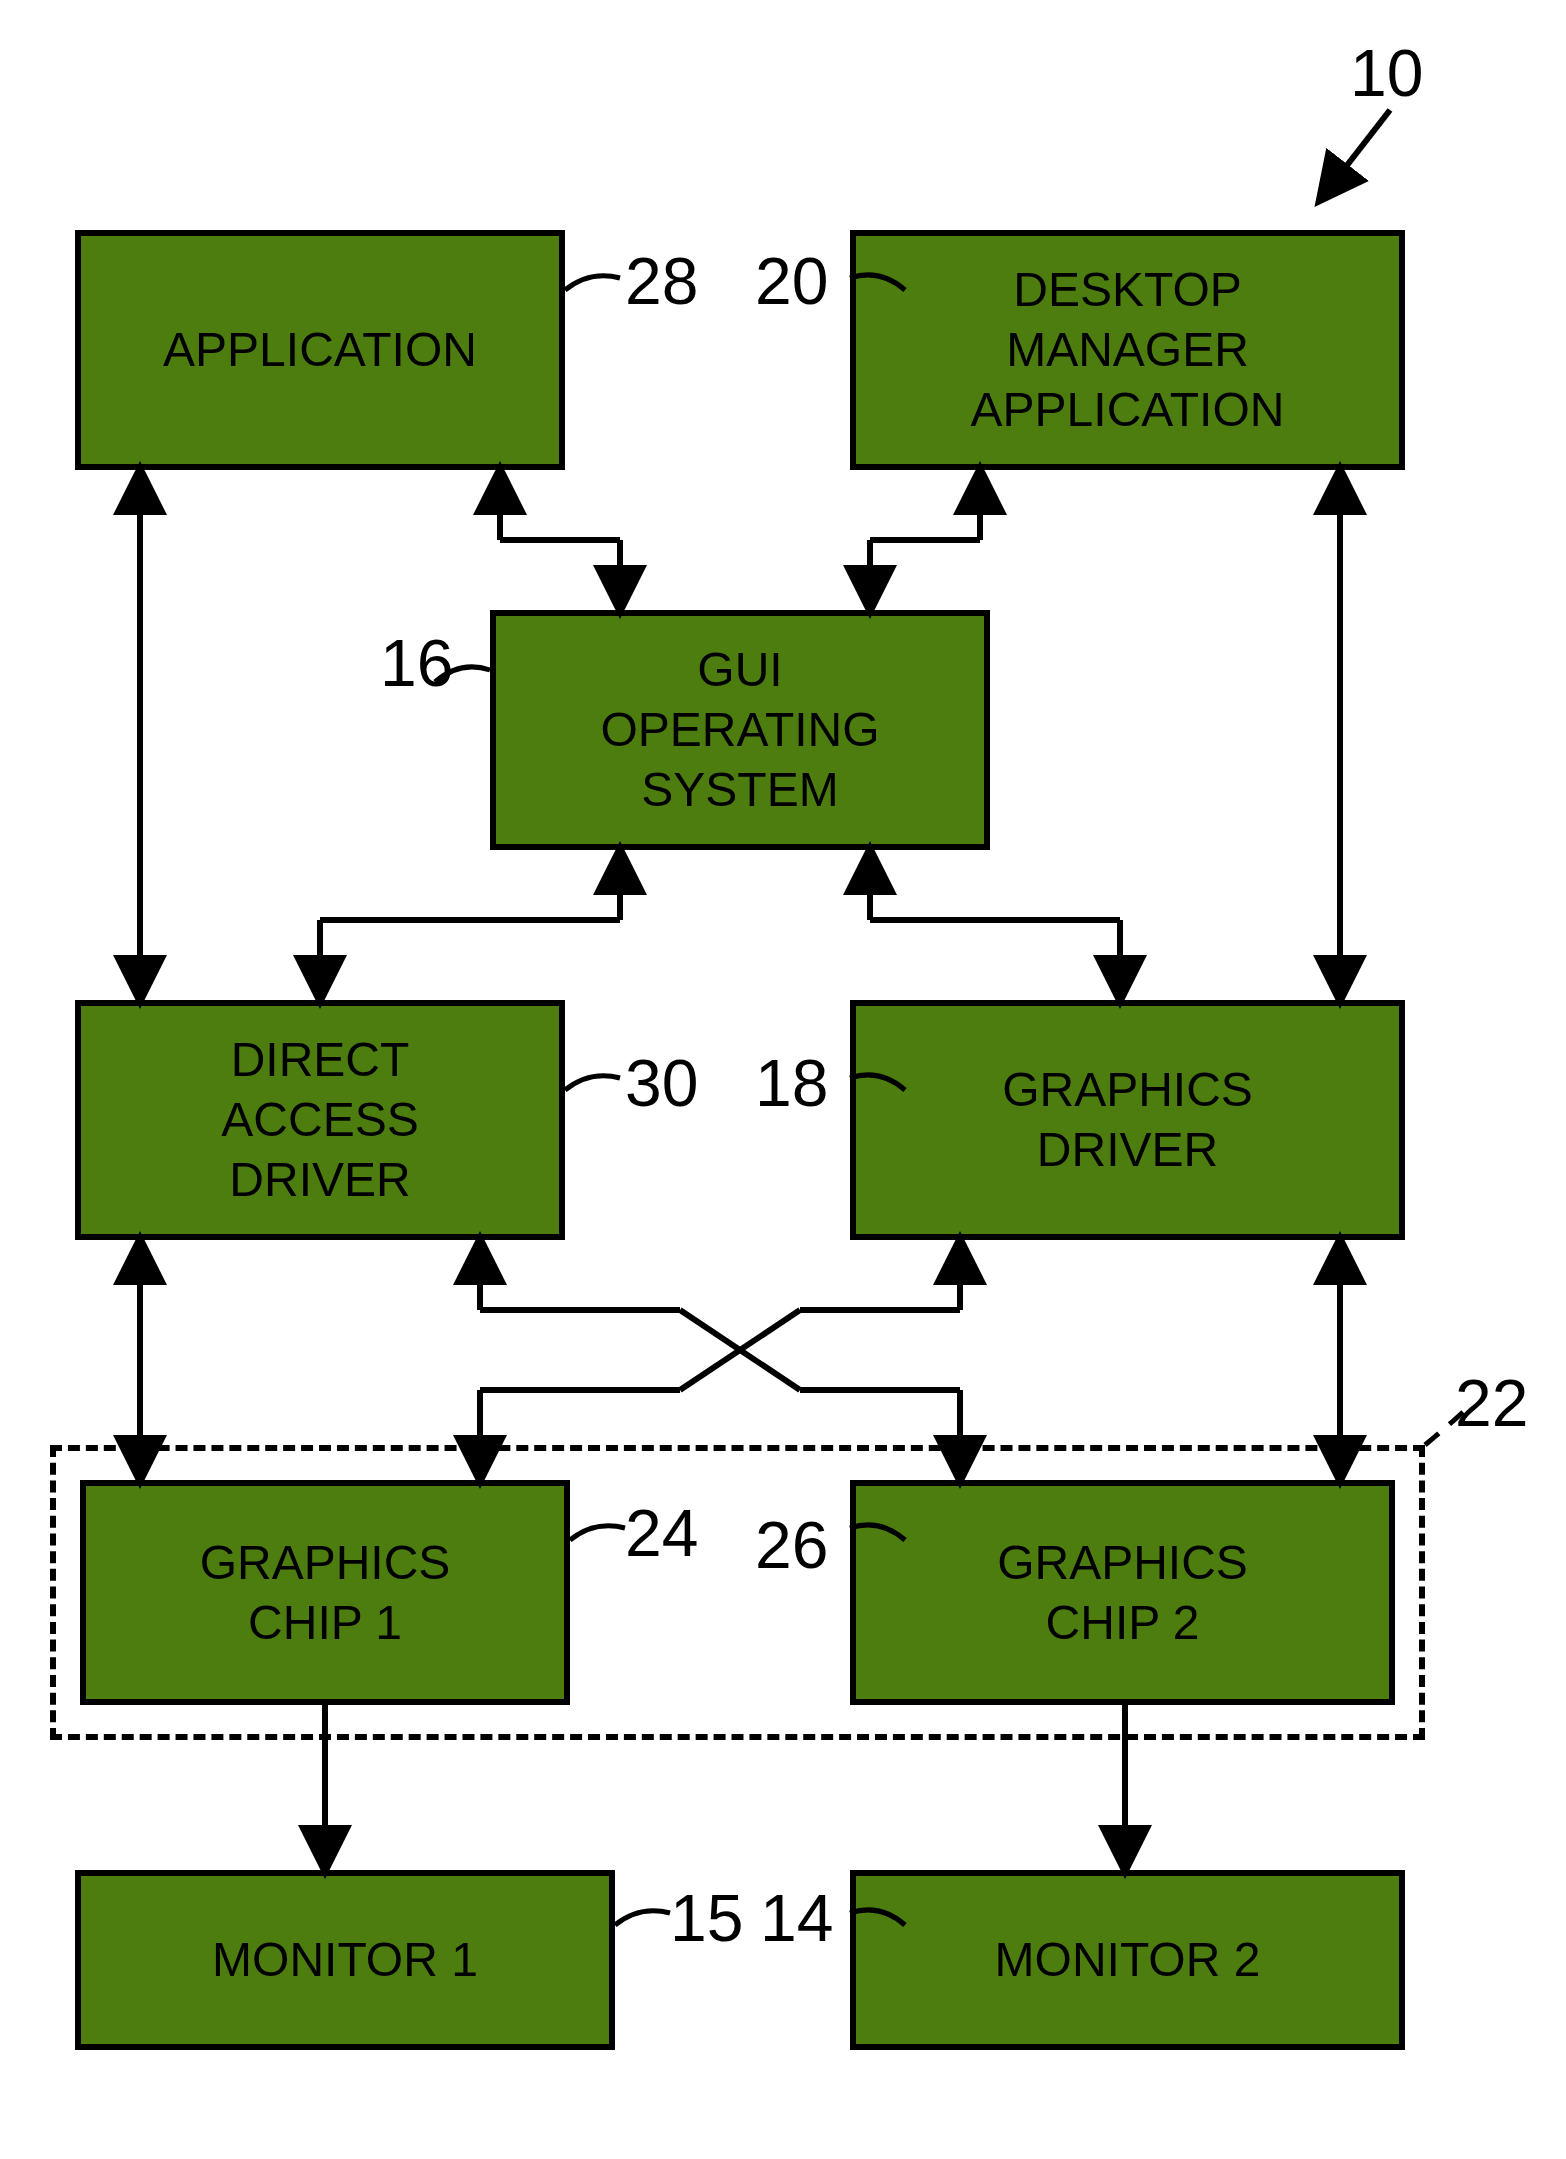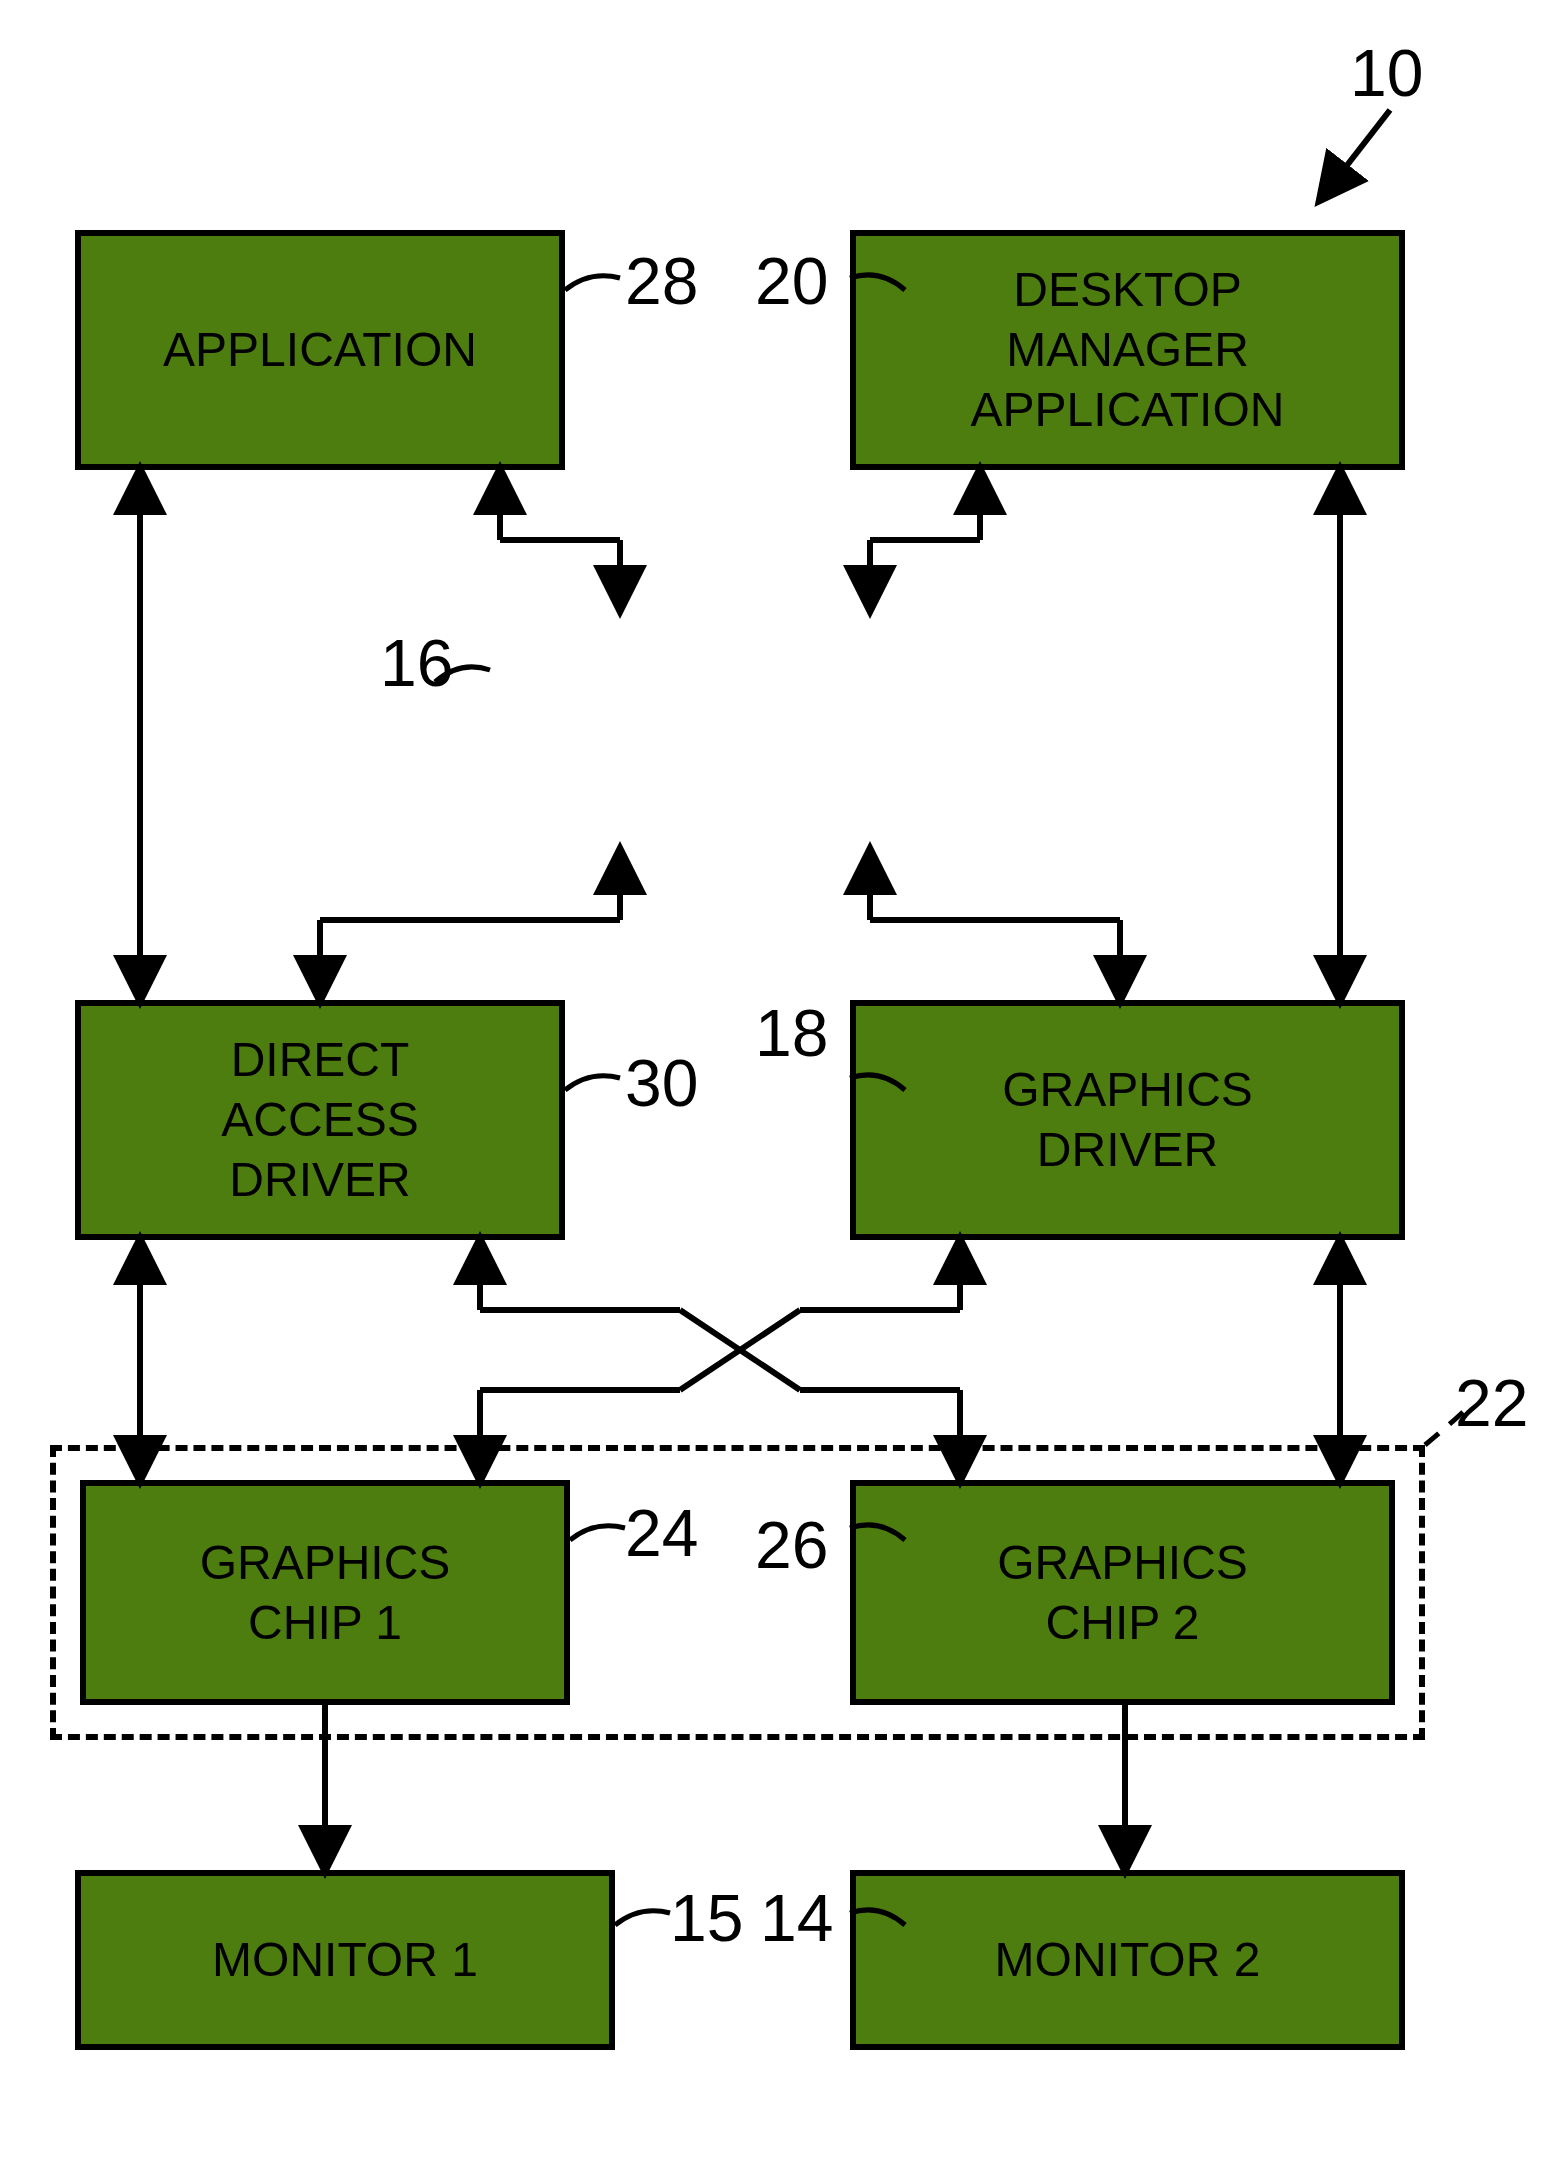--- a/index.html
+++ b/index.html
@@ -63,20 +63,23 @@
     <line x1="1390" y1="110" x2="1320" y2="200" stroke="#000" stroke-width="6" marker-end="url(#arrA)"></line>
   </svg>
 
   <div class="box" style="left:75px;  top:230px; width:490px; height:240px;">
     <span>APPLICATION</span>
   </div>
   <div class="box" style="left:850px; top:230px; width:555px; height:240px;">
     <span>DESKTOP<br>MANAGER<br>APPLICATION</span>
   </div>
 
+  <div class="box" style="left:490px; top:610px; width:500px; height:240px;">
+    <span>GUI<br>OPERATING<br>SYSTEM</span>
+  </div>
 
   <div class="box" style="left:75px;  top:1000px; width:490px; height:240px;">
     <span>DIRECT<br>ACCESS<br>DRIVER</span>
   </div>
   <div class="box" style="left:850px; top:1000px; width:555px; height:240px;">
     <span>GRAPHICS<br>DRIVER</span>
   </div>
 
   <div class="dashed-box" style="left:50px; top:1445px; width:1375px; height:295px;"></div>
 
@@ -95,21 +98,21 @@
   </div>
 
   <div class="label" style="left:625px; top:248px;">28</div>
 
   <div class="label" style="left:755px; top:248px;">20</div>
 
   <div class="label" style="left:380px; top:630px;">16</div>
 
   <div class="label" style="left:625px; top:1050px;">30</div>
 
-  <div class="label" style="left:755px; top:1000px;">18</div>
+  <div class="label" style="left:755px; top:1050px;">18</div>
 
   <div class="label" style="left:625px; top:1500px;">24</div>
 
   <div class="label" style="left:755px; top:1500px;margin-top:12px;">26</div>
 
   <div class="label" style="left:670px; top:1885px;">15</div>
 
   <div class="label" style="left:760px; top:1885px;">14</div>
 
   <div class="label" style="left:1455px; top:1370px;">22</div>

